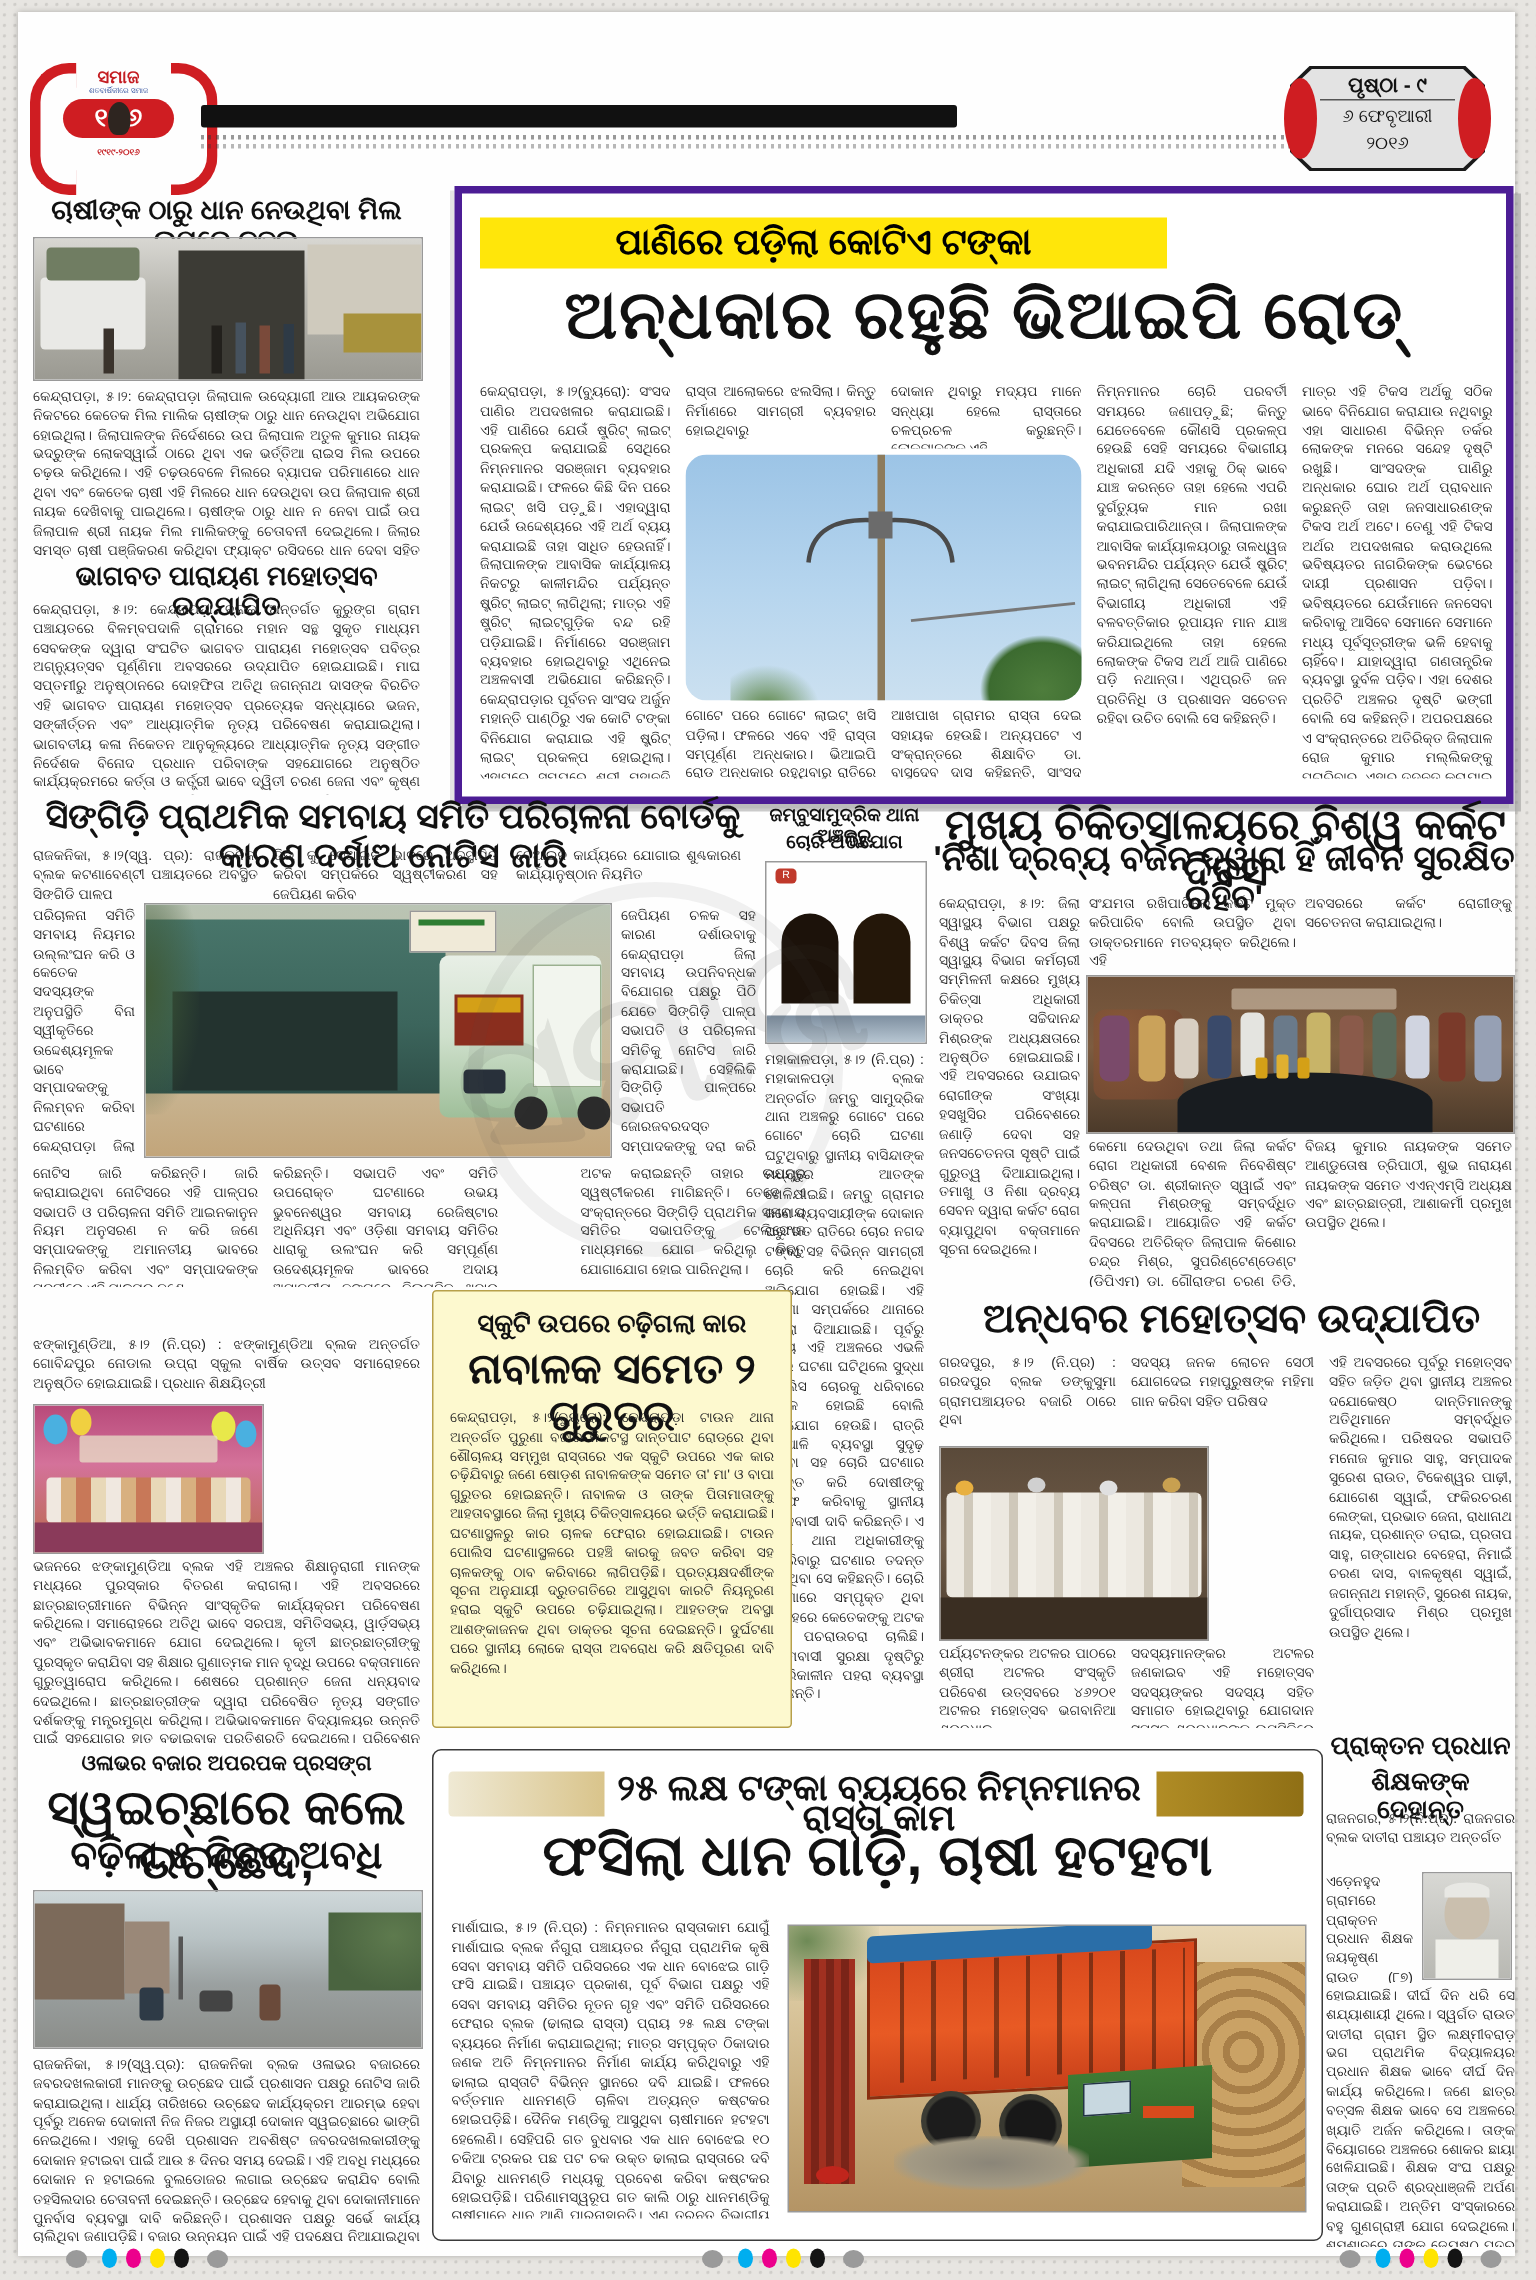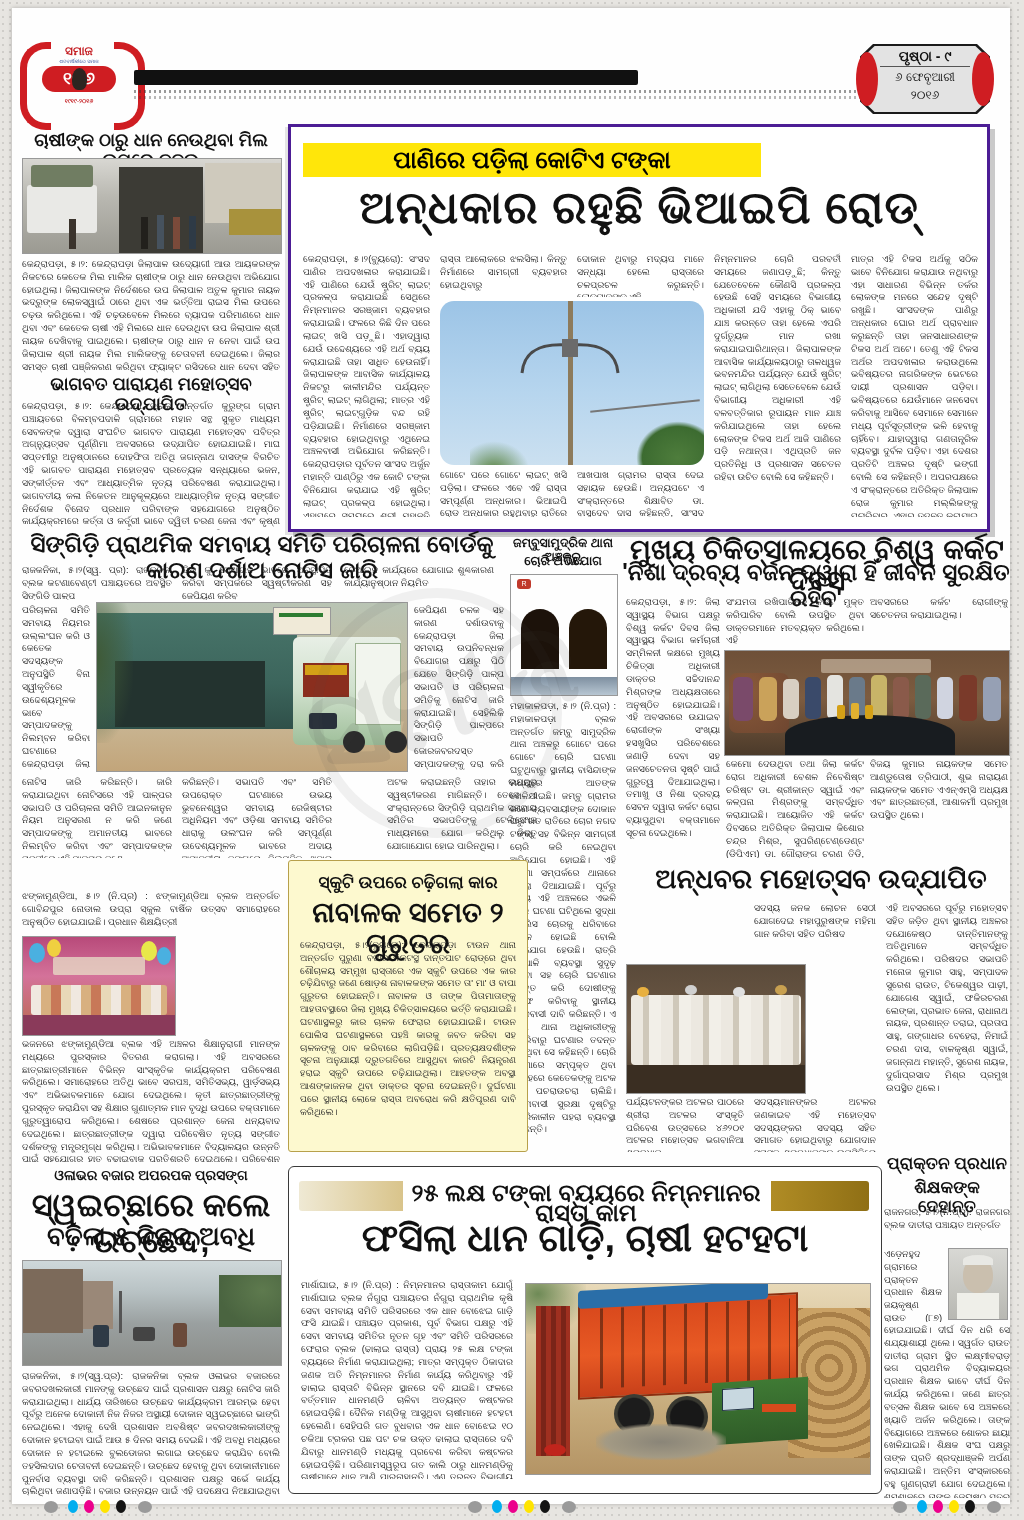--- a/index.html
+++ b/index.html
@@ -17,22 +17,22 @@
   .abs{position:absolute;}
   .hl{font-weight:bold;color:#111;text-align:center;line-height:1.12;}
   .body-txt{
     font-size:9.3px;line-height:1.38;color:#222;text-align:justify;
     overflow:hidden;word-break:break-word;
   }
   .photo{overflow:hidden;position:absolute;border:1px solid #999;}
   .photo.noborder{border:none;}
   
   .main-box{
-    position:absolute;left:276px;top:116px;width:696px;height:402px;
-    background:#fff;border:3px solid #4c1d95;
+    position:absolute;left:291px;top:116px;width:696px;height:402px;
+    background:#fff;border:5px solid #4c1d95;
     box-shadow:5px 5px 0 rgba(140,140,140,.45), -3px 3px 0 rgba(170,170,170,.3);
   }
   .kicker-yellow{
     background:#ffe60a;font-weight:bold;text-align:center;
   }
   .yellow-box{
     position:absolute;background:#fdf9cf;border:1px solid #b7a04b;border-radius:3px;
   }
   .wavy-box{
     position:absolute;background:#fff;border:1.6px solid #3a3a3a;border-radius:6px;
@@ -206,20 +206,21 @@
   </div>
   <div class="col body-txt" style="left:10px;top:1030px;width:258px;height:124px;">ଭଜନରେ ଝଙ୍କାମୁଣ୍ଡିଆ ବ୍ଲକ ଏହି ଅଞ୍ଚଳର ଶିକ୍ଷାନୁରାଗୀ ମାନଙ୍କ ମଧ୍ୟରେ ପୁରସ୍କାର ବିତରଣ କରାଗଲା। ଏହି ଅବସରରେ ଛାତ୍ରଛାତ୍ରୀମାନେ ବିଭିନ୍ନ ସାଂସ୍କୃତିକ କାର୍ଯ୍ୟକ୍ରମ ପରିବେଷଣ କରିଥିଲେ। ସମାରୋହରେ ଅତିଥି ଭାବେ ସରପଞ୍ଚ, ସମିତିସଭ୍ୟ, ୱାର୍ଡ଼ସଭ୍ୟ ଏବଂ ଅଭିଭାବକମାନେ ଯୋଗ ଦେଇଥିଲେ। କୃତୀ ଛାତ୍ରଛାତ୍ରୀଙ୍କୁ ପୁରସ୍କୃତ କରାଯିବା ସହ ଶିକ୍ଷାର ଗୁଣାତ୍ମକ ମାନ ବୃଦ୍ଧି ଉପରେ ବକ୍ତାମାନେ ଗୁରୁତ୍ୱାରୋପ କରିଥିଲେ। ଶେଷରେ ପ୍ରଶାନ୍ତ ଜେନା ଧନ୍ୟବାଦ ଦେଇଥିଲେ। ଛାତ୍ରଛାତ୍ରୀଙ୍କ ଦ୍ୱାରା ପରିବେଷିତ ନୃତ୍ୟ ସଙ୍ଗୀତ ଦର୍ଶକଙ୍କୁ ମନ୍ତ୍ରମୁଗ୍ଧ କରିଥିଲା। ଅଭିଭାବକମାନେ ବିଦ୍ୟାଳୟର ଉନ୍ନତି ପାଇଁ ସହଯୋଗର ହାତ ବଢ଼ାଇବାକୁ ପ୍ରତିଶ୍ରୁତି ଦେଇଥିଲେ। ପରିବେଶନ କରିଥିଲେ। ଶେଷରେ ପ୍ରଶାନ୍ତ ଜେନା ଧନ୍ୟବାଦ ଦେଇଥିଲେ।</div>
 
   <div class="yellow-box" style="left:276px;top:852px;width:238px;height:290px;">
     <div class="abs hl" style="left:0;top:12px;width:100%;font-size:17px;">ସ୍କୁଟି ଉପରେ ଚଢ଼ିଗଲା କାର</div>
     <div class="abs hl" style="left:0;top:36px;width:100%;font-size:28px;">ନାବାଳକ ସମେତ ୨ ଗୁରୁତର</div>
     <div class="col body-txt" style="left:11px;top:78px;width:216px;height:200px;">କେନ୍ଦ୍ରାପଡ଼ା, ୫।୨(ବ୍ୟୁରୋ): କେନ୍ଦ୍ରାପଡ଼ା ଟାଉନ ଥାନା ଅନ୍ତର୍ଗତ ପୁରୁଣା ବଜାର ନିକଟସ୍ଥ ଦାନ୍ତପାଟ ରୋଡ୍‌ରେ ଥିବା ଶୌଚାଳୟ ସମ୍ମୁଖ ରାସ୍ତାରେ ଏକ ସ୍କୁଟି ଉପରେ ଏକ କାର ଚଢ଼ିଯିବାରୁ ଜଣେ ଷୋଡ଼ଶ ନାବାଳକଙ୍କ ସମେତ ତା' ମା' ଓ ବାପା ଗୁରୁତର ହୋଇଛନ୍ତି। ନାବାଳକ ଓ ତାଙ୍କ ପିତାମାତାଙ୍କୁ ଆହତାବସ୍ଥାରେ ଜିଲା ମୁଖ୍ୟ ଚିକିତ୍ସାଳୟରେ ଭର୍ତ୍ତି କରାଯାଇଛି। ଘଟଣାସ୍ଥଳରୁ କାର ଚାଳକ ଫେରାର ହୋଇଯାଇଛି। ଟାଉନ ପୋଲିସ ଘଟଣାସ୍ଥଳରେ ପହଞ୍ଚି କାରକୁ ଜବତ କରିବା ସହ ଚାଳକଙ୍କୁ ଠାବ କରିବାରେ ଲାଗିପଡ଼ିଛି। ପ୍ରତ୍ୟକ୍ଷଦର୍ଶୀଙ୍କ ସୂଚନା ଅନୁଯାୟୀ ଦ୍ରୁତଗତିରେ ଆସୁଥିବା କାରଟି ନିୟନ୍ତ୍ରଣ ହରାଇ ସ୍କୁଟି ଉପରେ ଚଢ଼ିଯାଇଥିଲା। ଆହତଙ୍କ ଅବସ୍ଥା ଆଶଙ୍କାଜନକ ଥିବା ଡାକ୍ତର ସୂଚନା ଦେଇଛନ୍ତି। ଦୁର୍ଘଟଣା ପରେ ସ୍ଥାନୀୟ ଲୋକେ ରାସ୍ତା ଅବରୋଧ କରି କ୍ଷତିପୂରଣ ଦାବି କରିଥିଲେ।</div>
   </div>
 
   <div class="abs hl" style="left:618px;top:856px;width:382px;font-size:27px;">ଅନ୍ଧବର ମହୋତ୍ସବ ଉଦ୍‌ଯାପିତ</div>
+  <div class="col body-txt" style="left:614px;top:894px;width:118px;height:58px;">ଗରଦପୁର, ୫।୨ (ନି.ପ୍ର) : ଗରଦପୁର ବ୍ଲକ ଡଙ୍କୁସୁମା ଗ୍ରାମପଞ୍ଚାୟତର ବଜାରି ଠାରେ ଥିବା</div>
   <div class="col body-txt" style="left:742px;top:894px;width:122px;height:58px;">ସଦସ୍ୟ ଜନକ ଲୋଚନ ସେଠୀ ଯୋଗଦେଇ ମହାପୁରୁଷଙ୍କ ମହିମା ଗାନ କରିବା ସହିତ ପରିଷଦ</div>
   <div class="photo" style="left:614px;top:956px;width:178px;height:128px;">
     <div class="abs" style="left:0;top:0;width:100%;height:100%;background:linear-gradient(180deg,#5a4a3a 0%,#6e5a46 50%,#4a3c2e 100%);"></div>
     <div class="abs" style="left:4px;top:30px;width:170px;height:70px;background:repeating-linear-gradient(90deg,#ece8e0 0 12px,#cfc8ba 12px 18px,#f2efe8 18px 30px);border-radius:4px;"></div>
     <div class="abs" style="left:10px;top:22px;width:12px;height:10px;background:#e8b040;border-radius:50%;"></div>
     <div class="abs" style="left:58px;top:20px;width:12px;height:10px;background:#d0d0d0;border-radius:50%;"></div>
     <div class="abs" style="left:106px;top:22px;width:12px;height:10px;background:#e0e0e0;border-radius:50%;"></div>
     <div class="abs" style="left:148px;top:20px;width:12px;height:10px;background:#c8a050;border-radius:50%;"></div>
     <div class="abs" style="left:0;top:100px;width:178px;height:28px;background:#3a2e22;"></div>
   </div>

